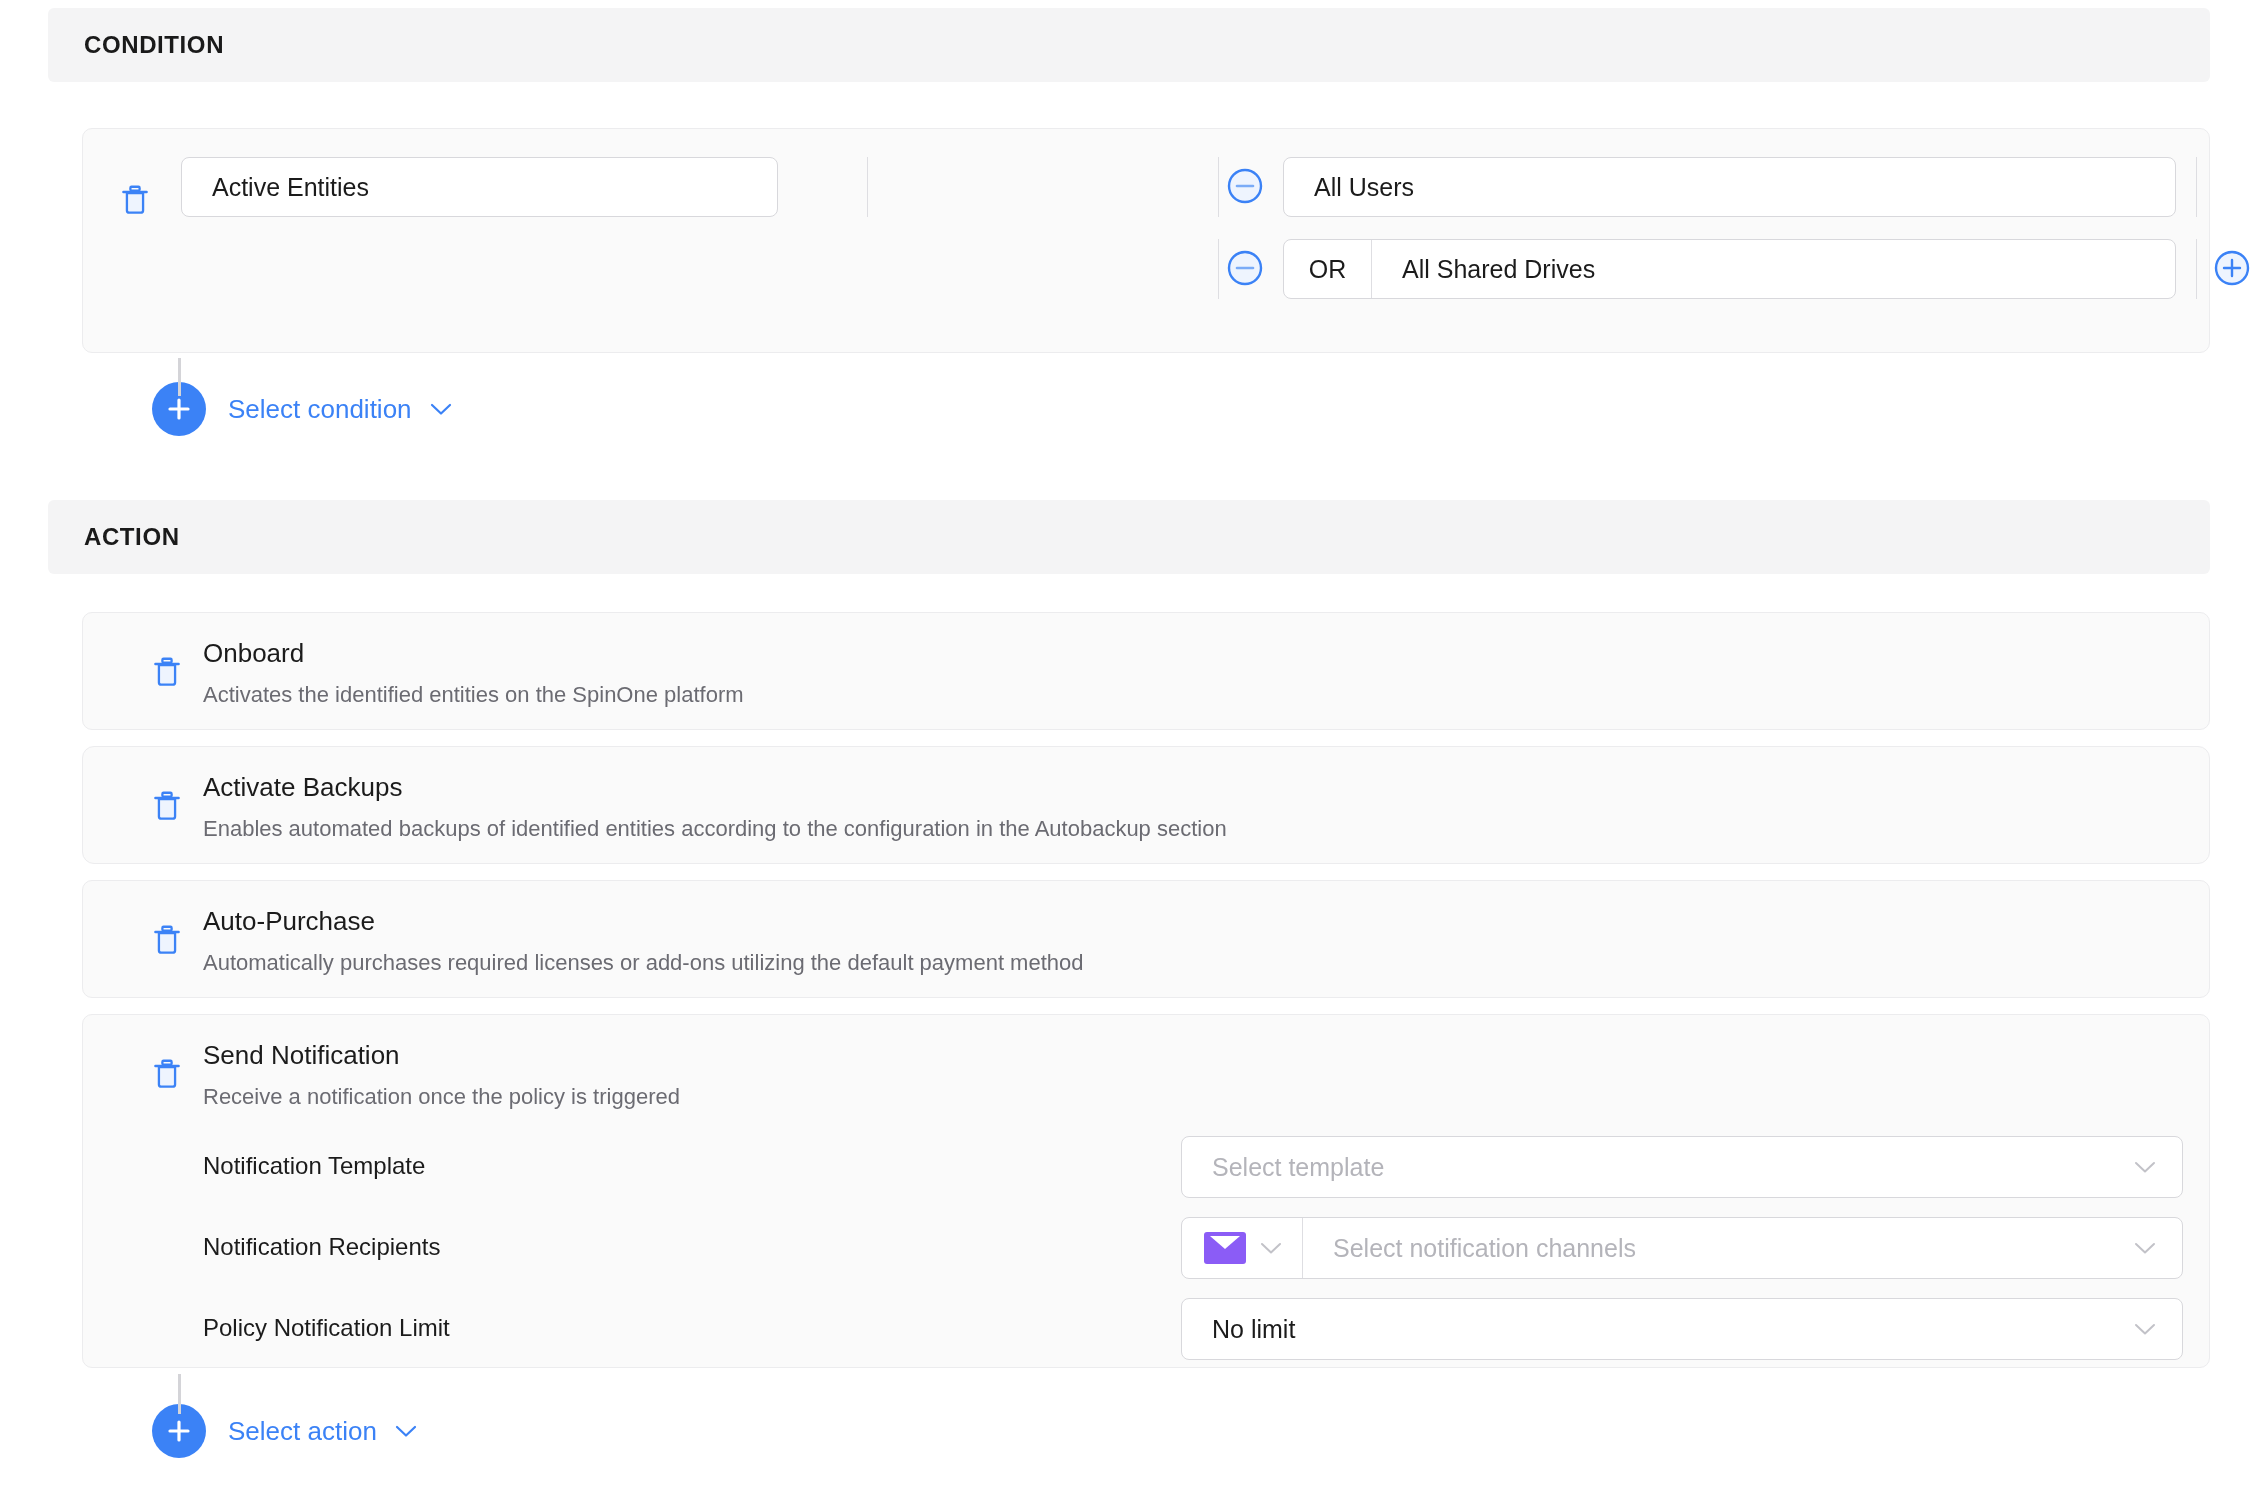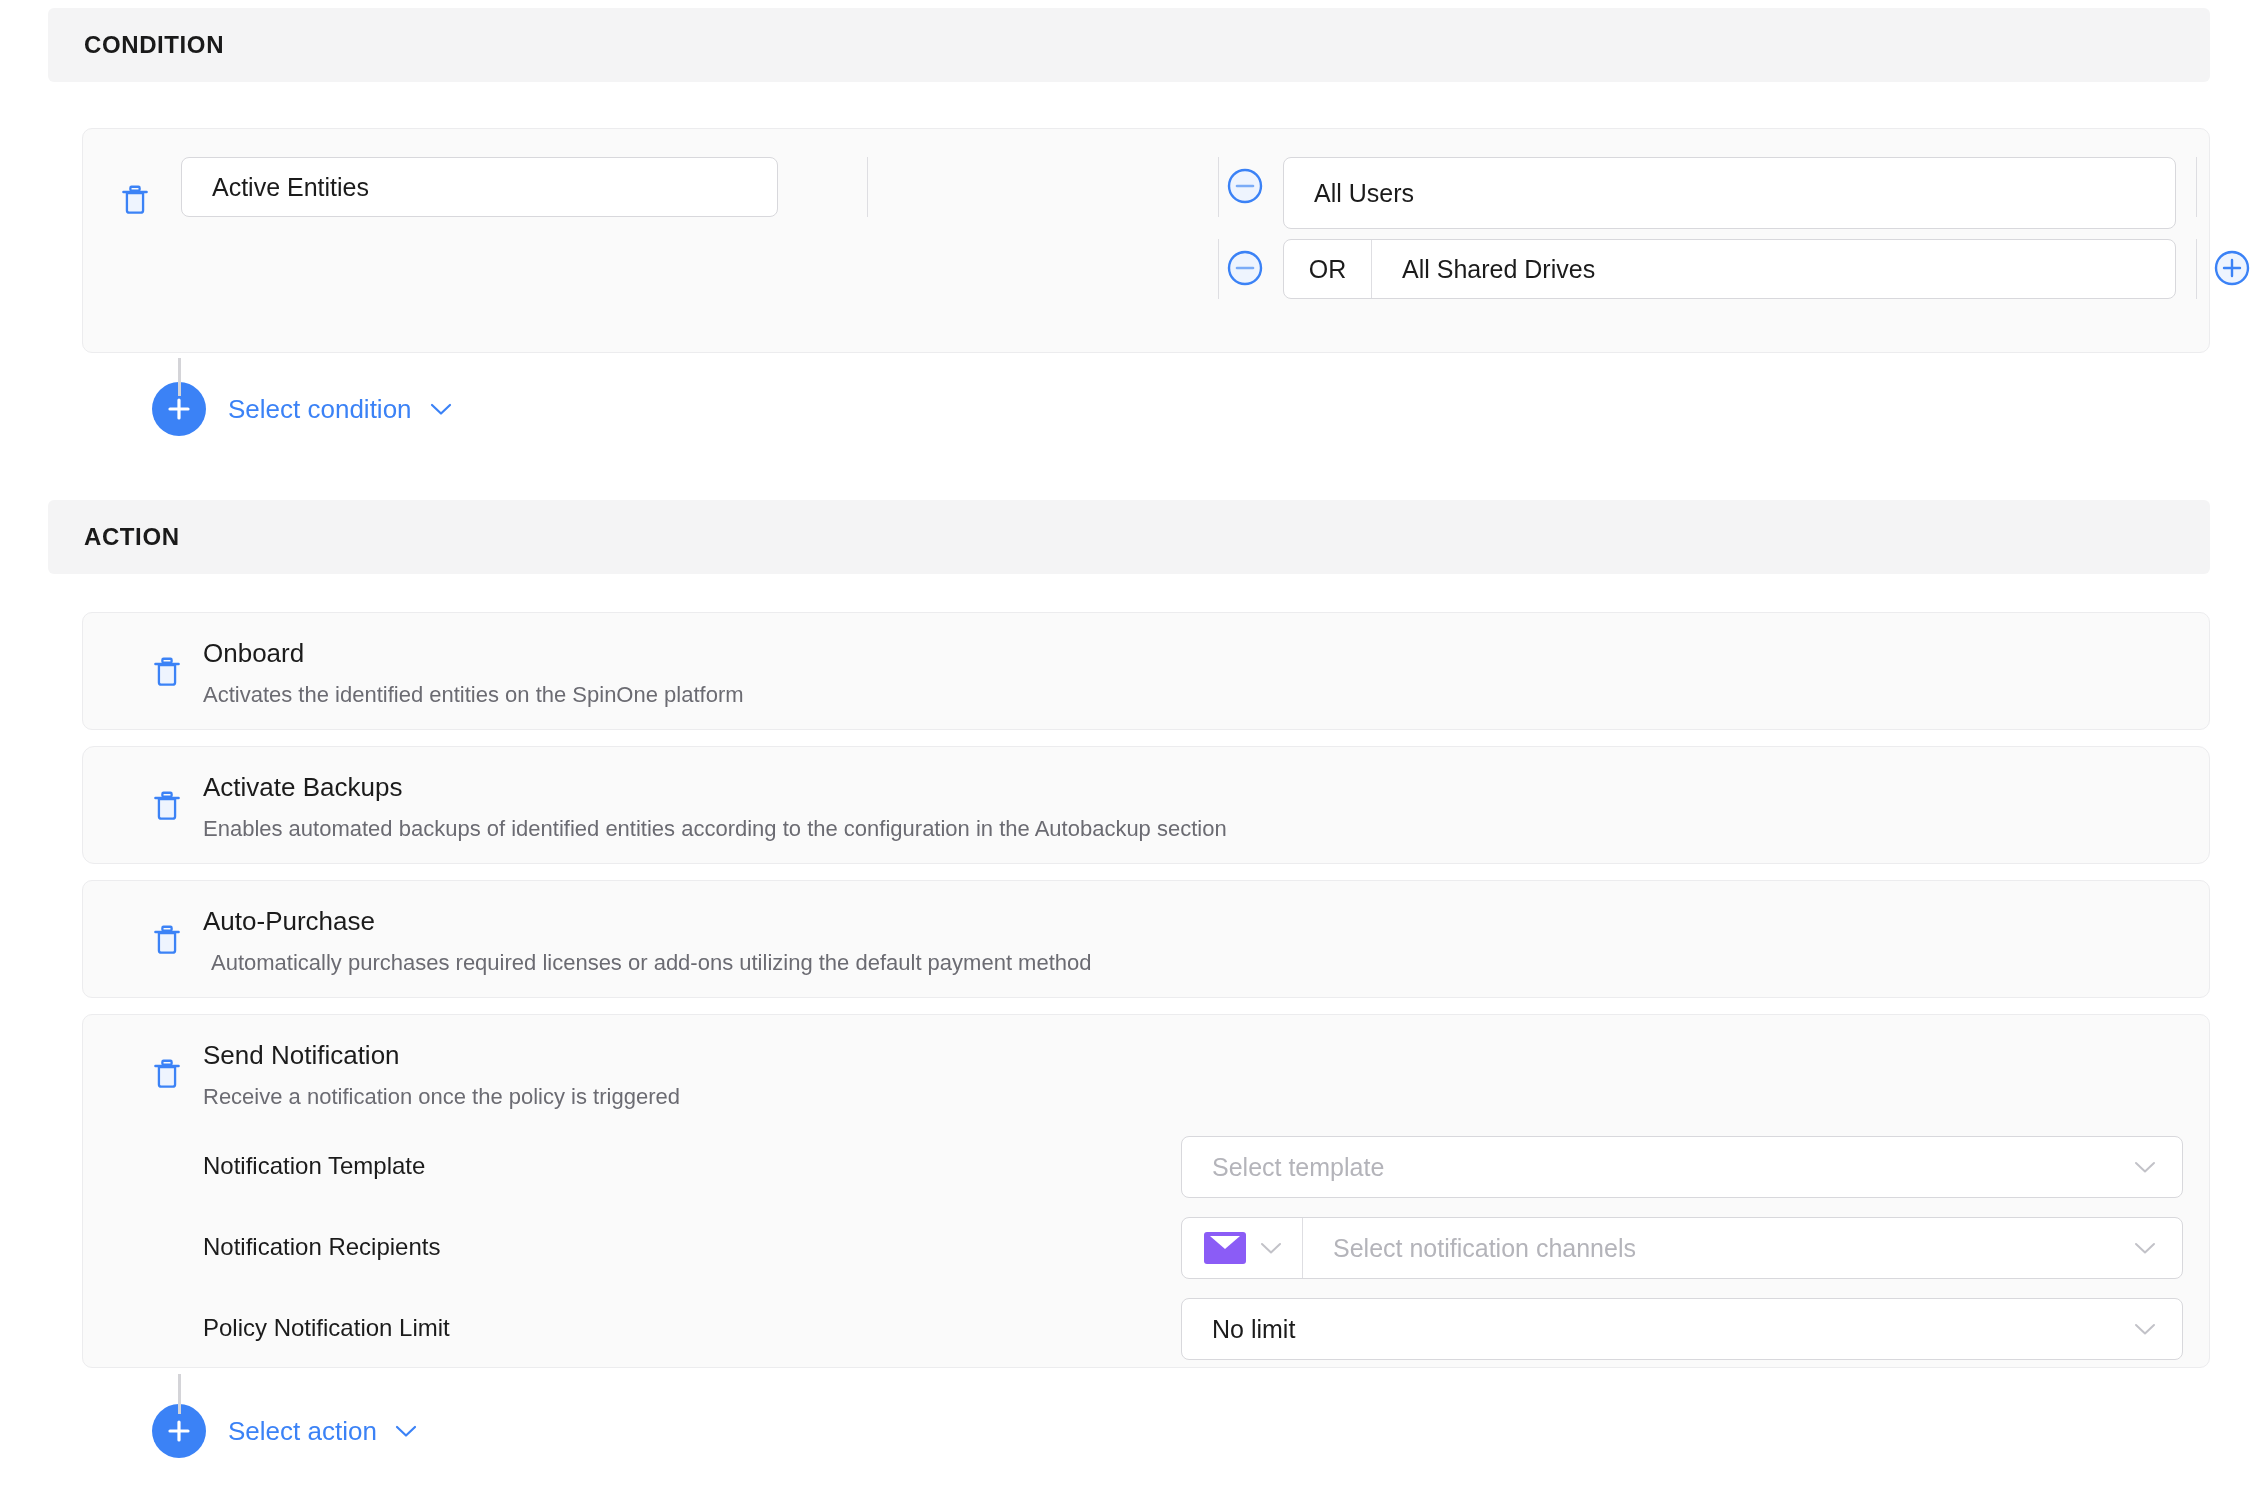--- a/index.html
+++ b/index.html
@@ -184,21 +184,21 @@
 
   <div class="divider-v" style="left:1135px; top:28px; height:60px;"></div>
   <div class="divider-v" style="left:1135px; top:110px; height:60px;"></div>
 
   <span style="position:absolute; left:1143px; top:38px;">
     <svg class="circle-btn" viewBox="0 0 38 38">
       <circle cx="19" cy="19" r="16" fill="#eef4fe" stroke="#3b82f6" stroke-width="2.4"></circle>
       <line x1="11" y1="19" x2="27" y2="19" stroke="#7aabf7" stroke-width="2.6" stroke-linecap="round"></line>
     </svg>
   </span>
-  <div class="field-box" style="left:1200px; top:28px; width:893px; height:72px;">
+  <div class="field-box" style="left:1200px; top:28px; width:893px; height:60px;">
     <span class="val">All Users</span>
   </div>
 
   <span style="position:absolute; left:1143px; top:120px;">
     <svg class="circle-btn" viewBox="0 0 38 38">
       <circle cx="19" cy="19" r="16" fill="#eef4fe" stroke="#3b82f6" stroke-width="2.4"></circle>
       <line x1="11" y1="19" x2="27" y2="19" stroke="#7aabf7" stroke-width="2.6" stroke-linecap="round"></line>
     </svg>
   </span>
   <div class="field-box" style="left:1200px; top:110px; width:893px; height:60px;">
@@ -264,21 +264,21 @@
 
 <div class="card action-card" style="left:82px; top:880px; width:2128px; height:118px;">
   <span class="trash-wrap" style="top:44px;">
     <svg class="trash-icon" viewBox="0 0 24 26">
       <rect x="8" y="1.5" width="8" height="3.5" rx="1" fill="none" stroke="#3b82f6" stroke-width="2"></rect>
       <line x1="2" y1="6" x2="22" y2="6" stroke="#3b82f6" stroke-width="2.2" stroke-linecap="round"></line>
       <path d="M5 7 h14 v15 a2 2 0 0 1 -2 2 H7 a2 2 0 0 1 -2 -2 Z" fill="#eef4fe" stroke="#3b82f6" stroke-width="2"></path>
     </svg>
   </span>
   <span class="ac-title" style="top:25px;">Auto-Purchase</span>
-  <span class="ac-desc" style="top:69px;margin-left:8px;">Automatically purchases required licenses or add-ons utilizing the default payment method</span>
+  <span class="ac-desc" style="top:69px;">Automatically purchases required licenses or add-ons utilizing the default payment method</span>
 </div>
 
 <div class="card action-card" style="left:82px; top:1014px; width:2128px; height:354px;">
   <span class="trash-wrap" style="top:44px;">
     <svg class="trash-icon" viewBox="0 0 24 26">
       <rect x="8" y="1.5" width="8" height="3.5" rx="1" fill="none" stroke="#3b82f6" stroke-width="2"></rect>
       <line x1="2" y1="6" x2="22" y2="6" stroke="#3b82f6" stroke-width="2.2" stroke-linecap="round"></line>
       <path d="M5 7 h14 v15 a2 2 0 0 1 -2 2 H7 a2 2 0 0 1 -2 -2 Z" fill="#eef4fe" stroke="#3b82f6" stroke-width="2"></path>
     </svg>
   </span>

